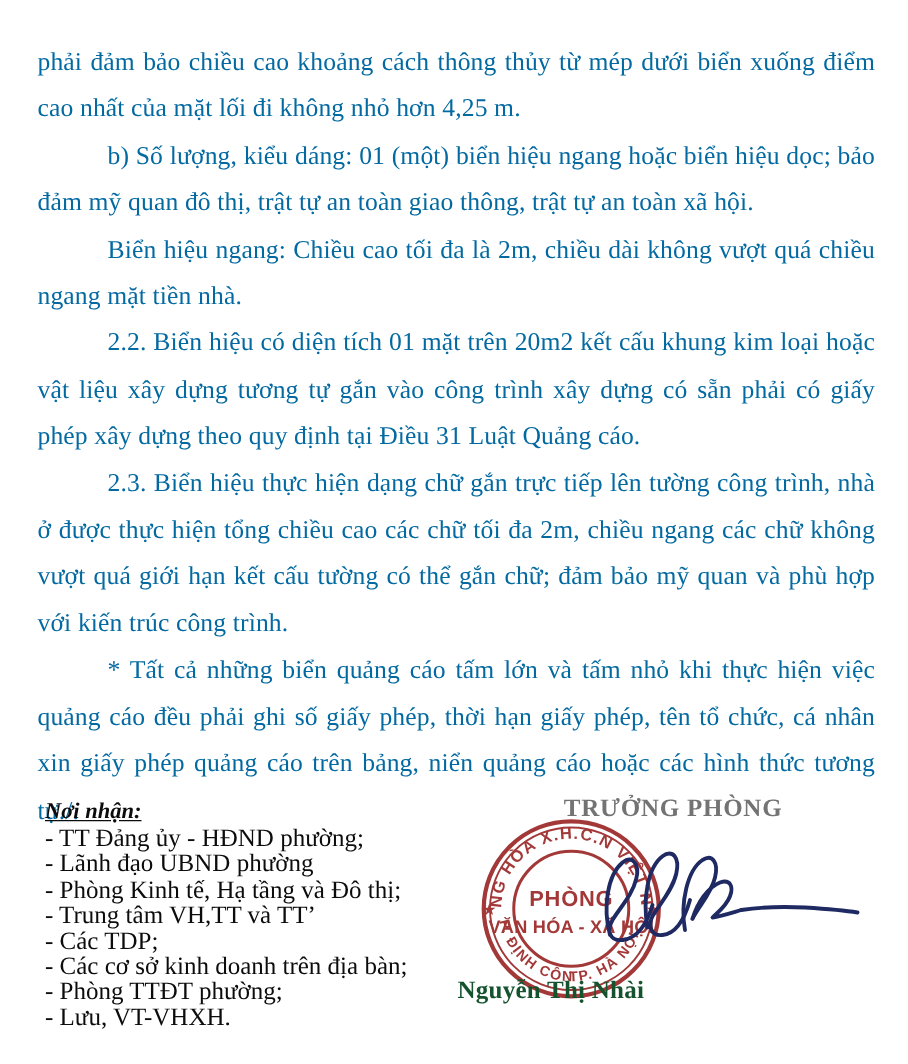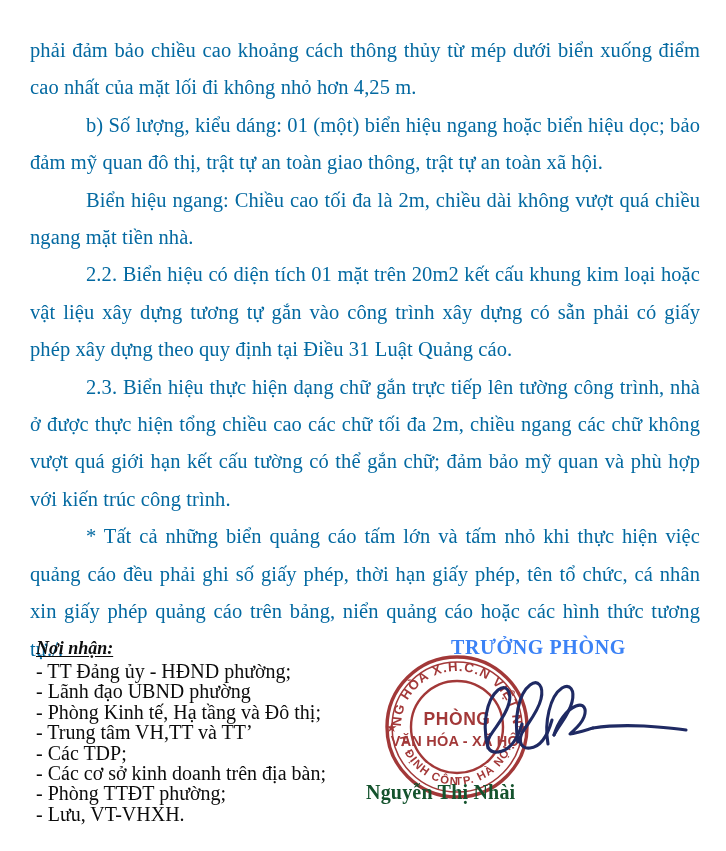--- a/index.html
+++ b/index.html
@@ -94,21 +94,21 @@
   }
   .sign-title {
     position: absolute;
     left: 0;
     top: 6px;
     width: 345px;
     text-align: center;
     font-size: 20px;
     font-weight: bold;
     letter-spacing: 0.6px;
-    color: #3b82f6;
+    color: #737373;
     z-index: 4;
   }
   .sign-name {
     position: absolute;
     left: 0;
     top: 151px;
     width: 345px;
     font-size: 20px;
     font-weight: bold;
     letter-spacing: 0.2px;

